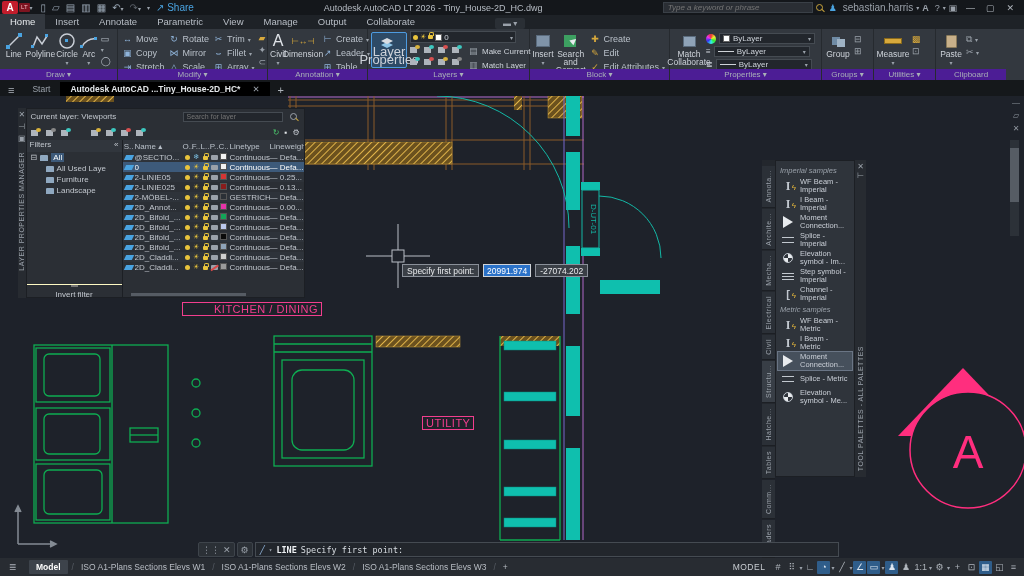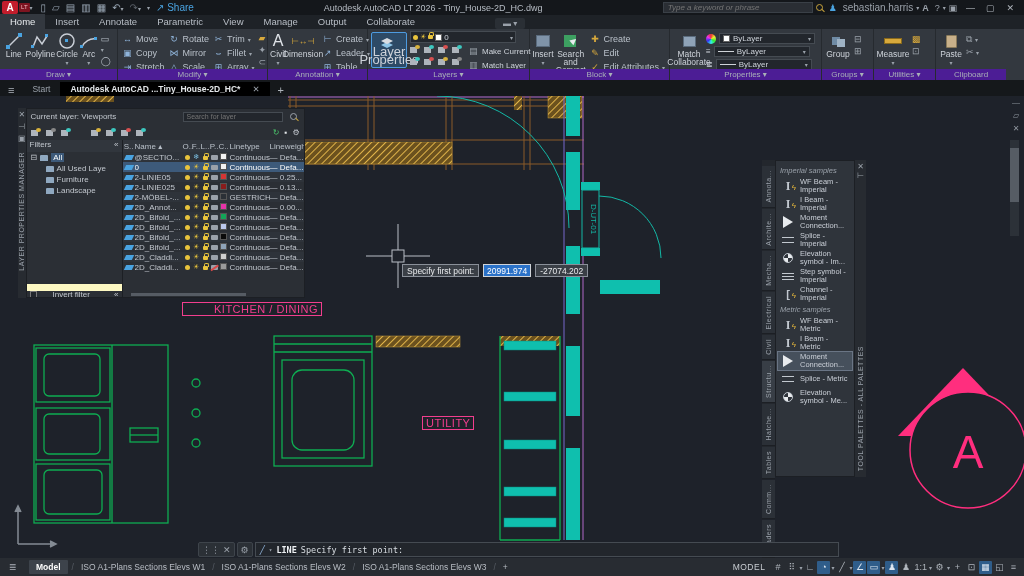--- a/index.html
+++ b/index.html
@@ -93,22 +93,22 @@
   .lp-search { width:100px; height:10px; background:#22262c; border:1px solid #454b52; color:#8a9099;
     font-size:7px; padding:0 3px; margin-left:auto; }
   .lp-h2 { height:16px; display:flex; align-items:center; gap:5px; padding:0 4px; }
   .lp-body { flex:1; display:flex; overflow:hidden; }
   .lp-filters { width:96px; border-right:1px solid #1c1f24; display:flex; flex-direction:column; }
   .lp-fhead { height:12px; background:#31363d; display:flex; justify-content:space-between;
     align-items:flex-start; padding:0 3px; }
   .tnode { display:flex; gap:3px; align-items:center; height:11px; padding-left:4px; white-space:nowrap;}
   .tnode.sel span.lbl { background:#3d5a7a; color:#fff; padding:0 2px; }
   .tfold { width:8px; height:6px; background:#8fa8c0; display:inline-block; border-radius:1px 1px 0 0;}
-  .lp-invert { margin-top:auto; height:13px; display:flex; align-items:center; gap:16px; padding:0 3px;
-    border-top:7px solid #fef9c3;}
+  .lp-invert { margin-top:auto; height:13px; display:flex; align-items:center; gap:3px; padding:0 3px;
+    border-top:1px solid #fef9c3;flex-direction:column;}
   .cbx { width:7px; height:7px; border:1px solid #777; background:#22262c; display:inline-block;}
   .lp-list { flex:1; display:flex; flex-direction:column; overflow:hidden; }
   .lhead, .lrow { display:flex; align-items:center; height:10px; white-space:nowrap; }
   .lhead { background:#31363d; height:12px; color:#b9c0c9; }
   .lrow:nth-child(odd) { background:#2e333a; }
   .lrow.sel { background:#3d5a7a; color:#fff; }
   .c-s{width:12px;text-align:center;} .c-name{width:48px;overflow:hidden;}
   .c-i{width:9px;text-align:center;} .c-lt{width:42px;padding-left:2px;overflow:hidden;}
   .c-lw{width:34px;overflow:hidden;}
   .lsheet{ display:inline-block; width:8px; height:5px; background:#4aa3e0; transform:skewX(-25deg); }

